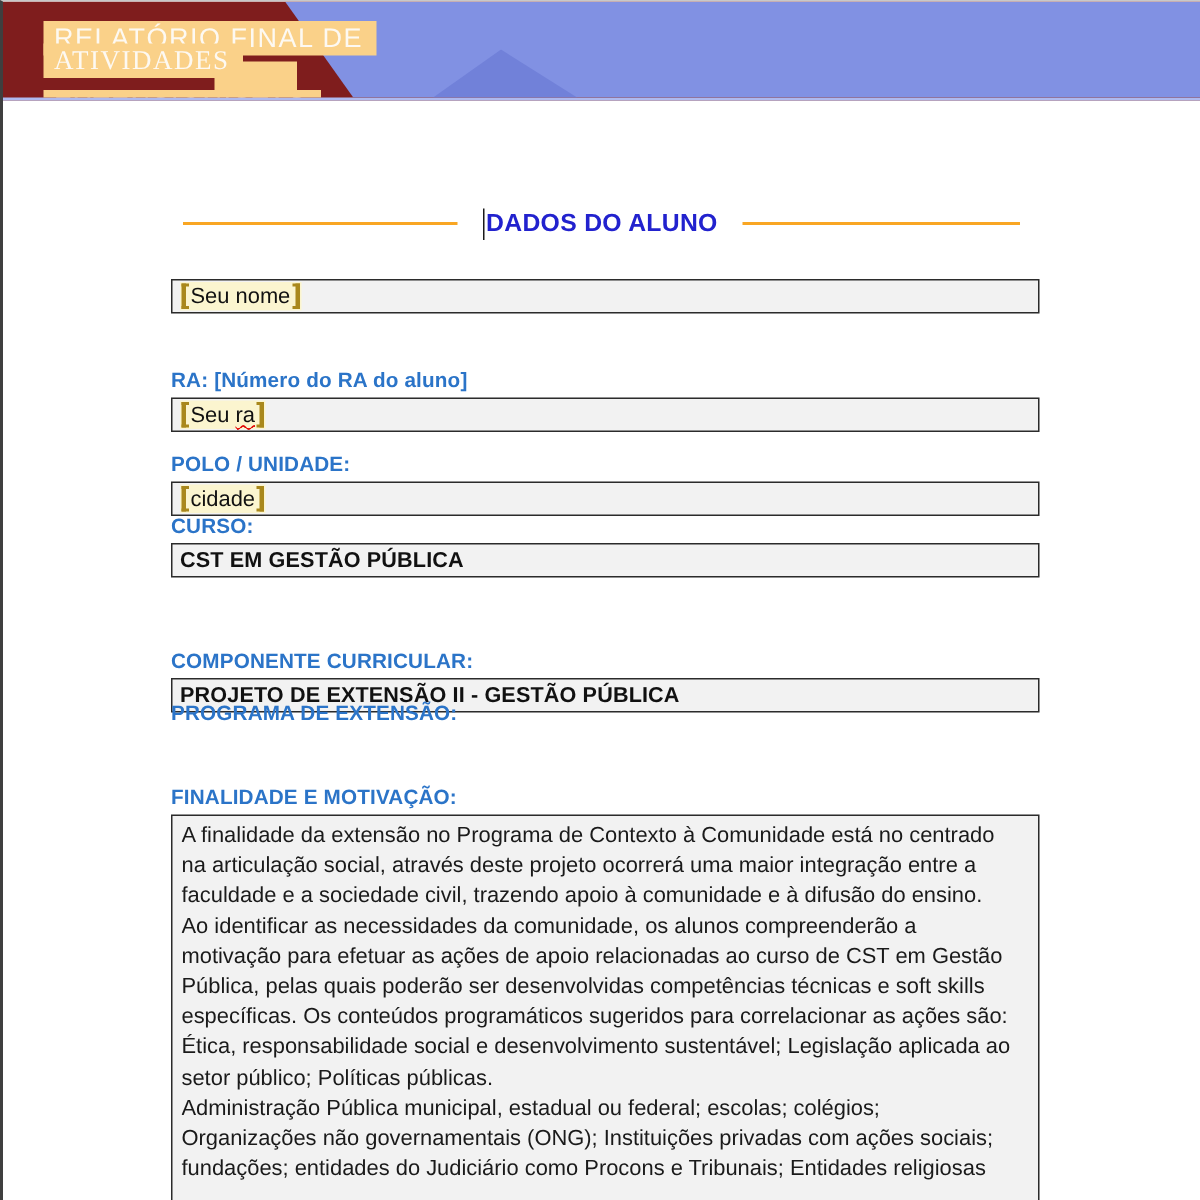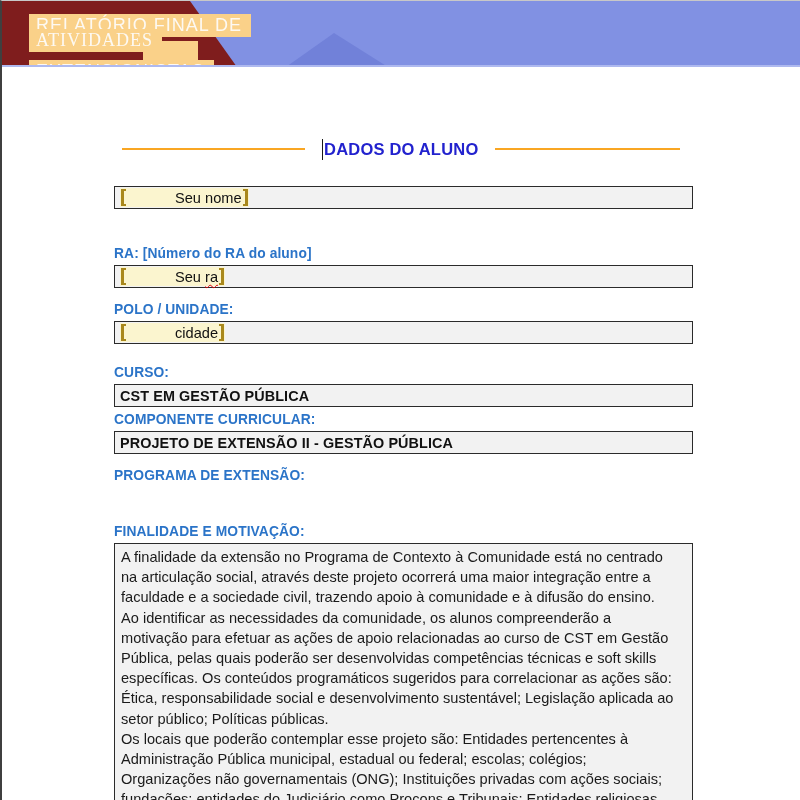--- a/index.html
+++ b/index.html
@@ -51,21 +51,21 @@
     white-space:nowrap; overflow:hidden; }
 
   
   .ph { display:inline-flex; align-items:center; background:#FBF5CF;
     height:19px; padding:0 1px; }
   .brk { display:inline-block; width:5px; height:17px; }
   .brk.l { border-left:3px solid #A9881C; border-top:2px solid #A9881C;
     border-bottom:2px solid #A9881C; }
   .brk.r { border-right:3px solid #A9881C; border-top:2px solid #A9881C;
     border-bottom:2px solid #A9881C; }
-  .ph .txt { padding:0 1px; font-size:14.6px; color:#111;margin-left:48px; }
+  .ph .txt { padding:0 1px; font-size:14.6px; color:#111; }
   .sq { text-decoration:underline; text-decoration-style:wavy;
     text-decoration-color:#E00000; text-decoration-thickness:1px;
     text-underline-offset:2px; }
 </style>
 </head>
 <body>
 
 <div class="banner">
   <div class="peri"></div>
   <div class="wedge"></div>
@@ -107,44 +107,43 @@
   <div class="label">POLO / UNIDADE:</div>
   <div class="box">
     <span class="ph">
       <span class="brk l"></span>
       <span class="txt">cidade</span>
       <span class="brk r"></span>
     </span>
   </div>
 </div>
 
-<div class="field" style="top:364px">
+<div class="field" style="top:342px">
   <div class="label">CURSO:</div>
   <div class="box bold">CST EM GESTÃO PÚBLICA</div>
 </div>
 
-<div class="field" style="top:411px">
+<div class="field" style="top:432px">
   <div class="label">COMPONENTE CURRICULAR:</div>
   <div class="box bold">PROJETO DE EXTENSÃO II - GESTÃO PÚBLICA</div>
 </div>
 
 <div class="field" style="top:467px">
   <div class="label">PROGRAMA DE EXTENSÃO:</div>
 </div>
 
 <div class="field" style="top:523px">
   <div class="label">FINALIDADE E MOTIVAÇÃO:</div>
   <div class="box tall">
     <div class="bigline">A finalidade da extensão no Programa de Contexto à Comunidade está no centrado</div>
     <div class="bigline">na articulação social, através deste projeto ocorrerá uma maior integração entre a</div>
     <div class="bigline">faculdade e a sociedade civil, trazendo apoio à comunidade e à difusão do ensino.</div>
     <div class="bigline">Ao identificar as necessidades da comunidade, os alunos compreenderão a</div>
     <div class="bigline">motivação para efetuar as ações de apoio relacionadas ao curso de CST em Gestão</div>
     <div class="bigline">Pública, pelas quais poderão ser desenvolvidas competências técnicas e soft skills</div>
     <div class="bigline">específicas. Os conteúdos programáticos sugeridos para correlacionar as ações são:</div>
     <div class="bigline">Ética, responsabilidade social e desenvolvimento sustentável; Legislação aplicada ao</div>
     <div class="bigline">setor público; Políticas públicas.</div>
-    <div class="bigline">Os locais que poderão contemplar esse projeto são: Entidades pertencentes à</div>
     <div class="bigline">Administração Pública municipal, estadual ou federal; escolas; colégios;</div>
     <div class="bigline">Organizações não governamentais (ONG); Instituições privadas com ações sociais;</div>
     <div class="bigline">fundações; entidades do Judiciário como Procons e Tribunais; Entidades religiosas</div>
   </div>
 </div>
 
 </body></html>

